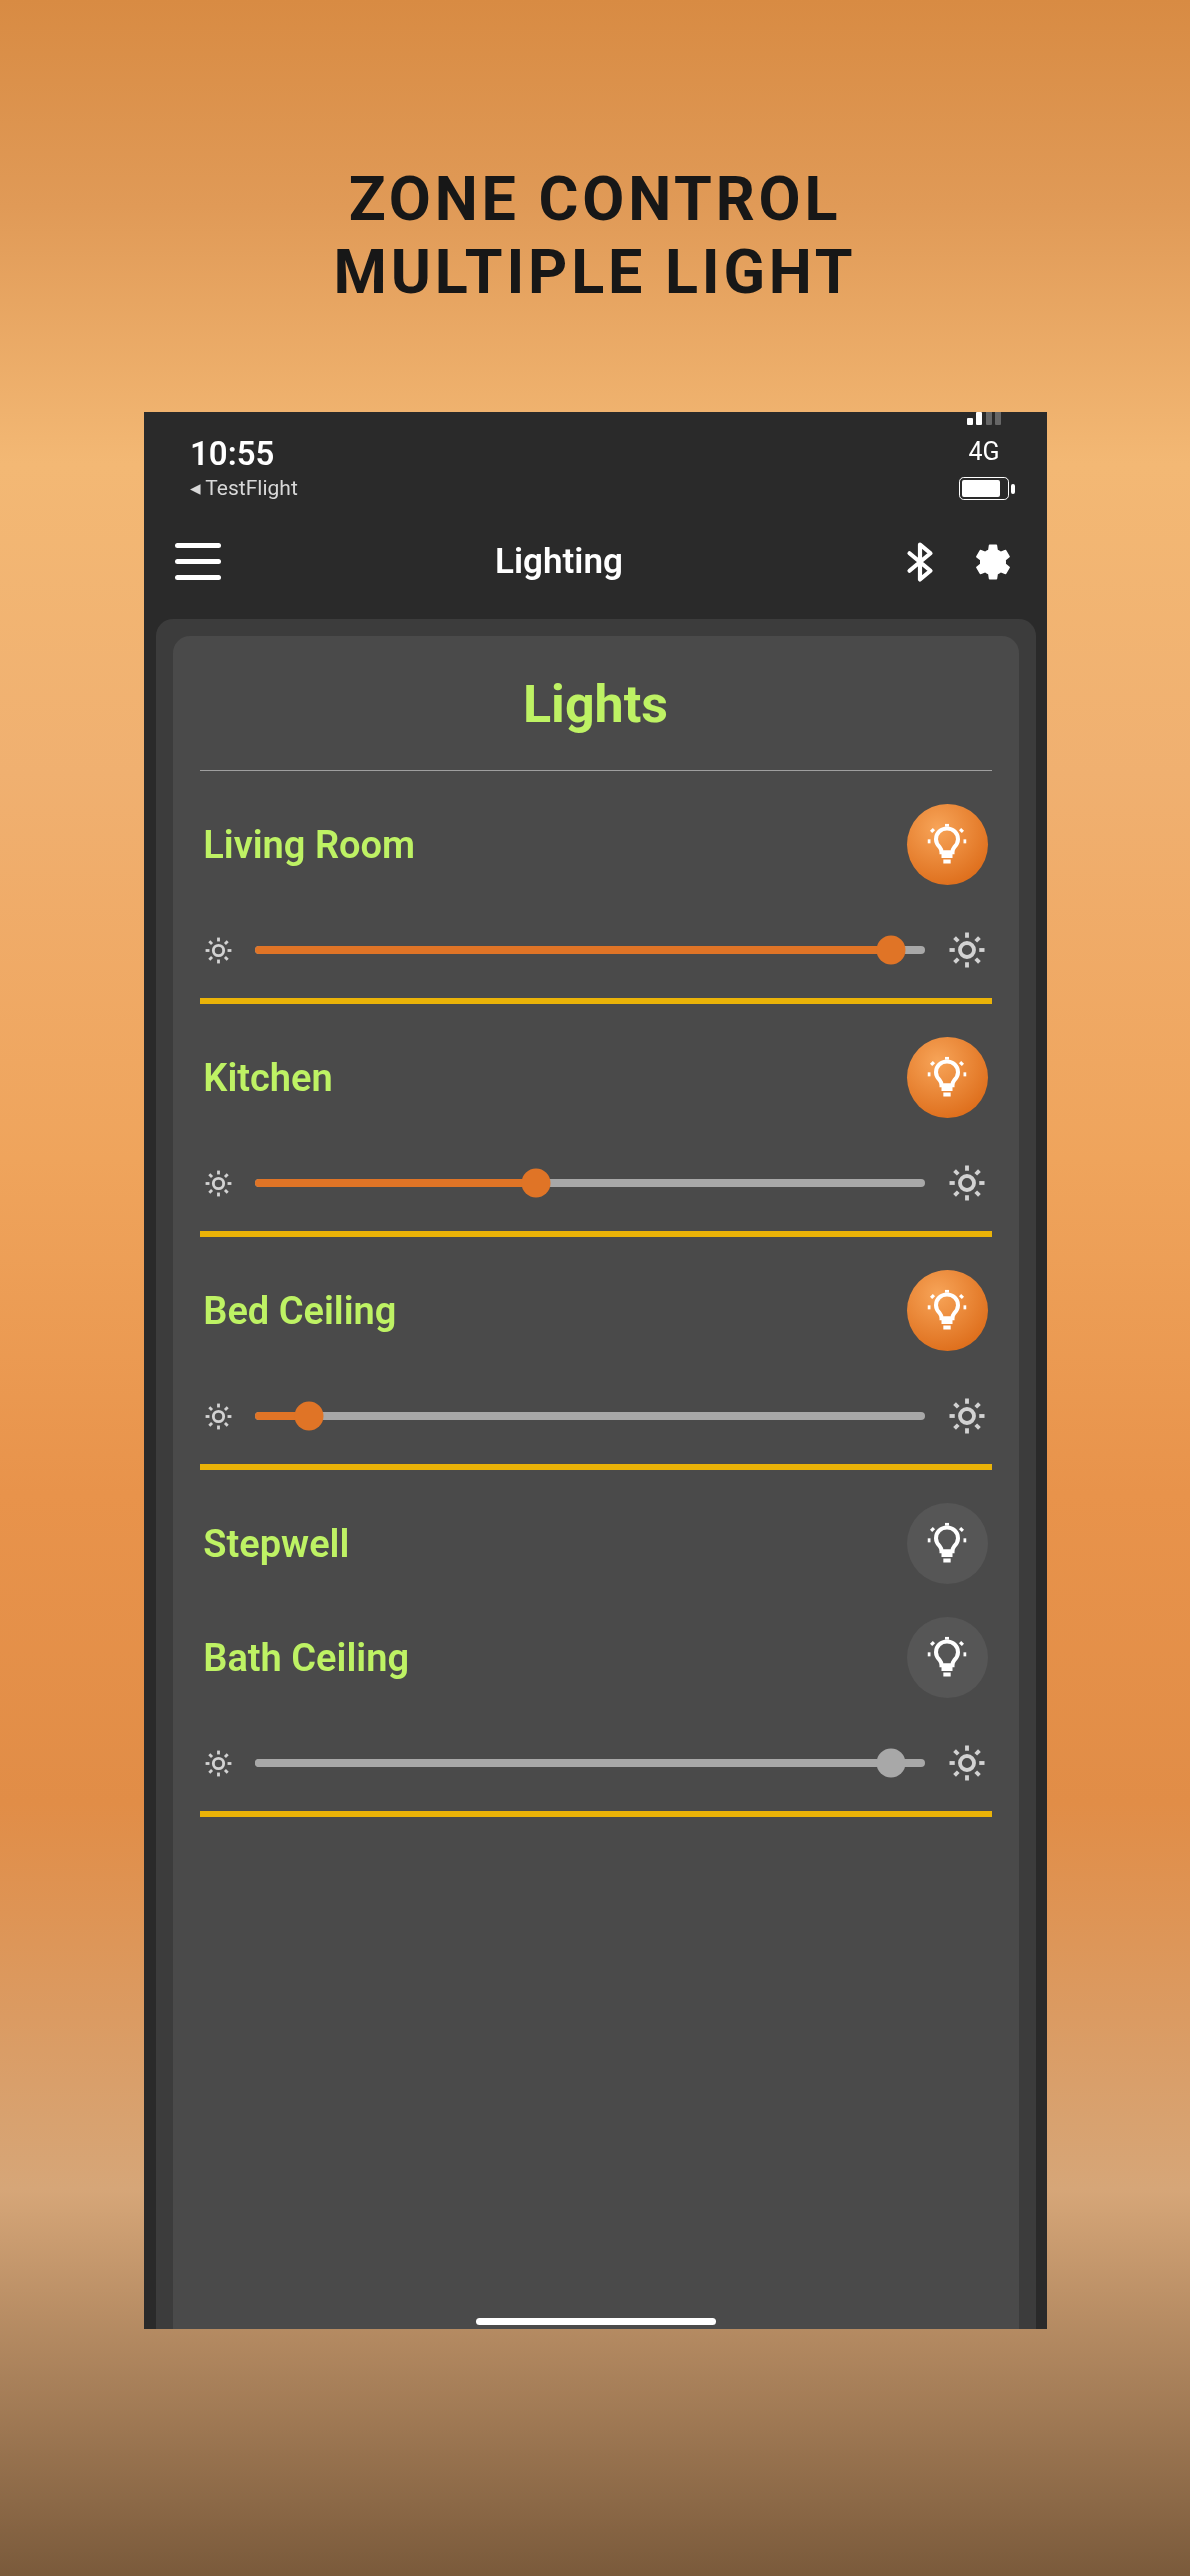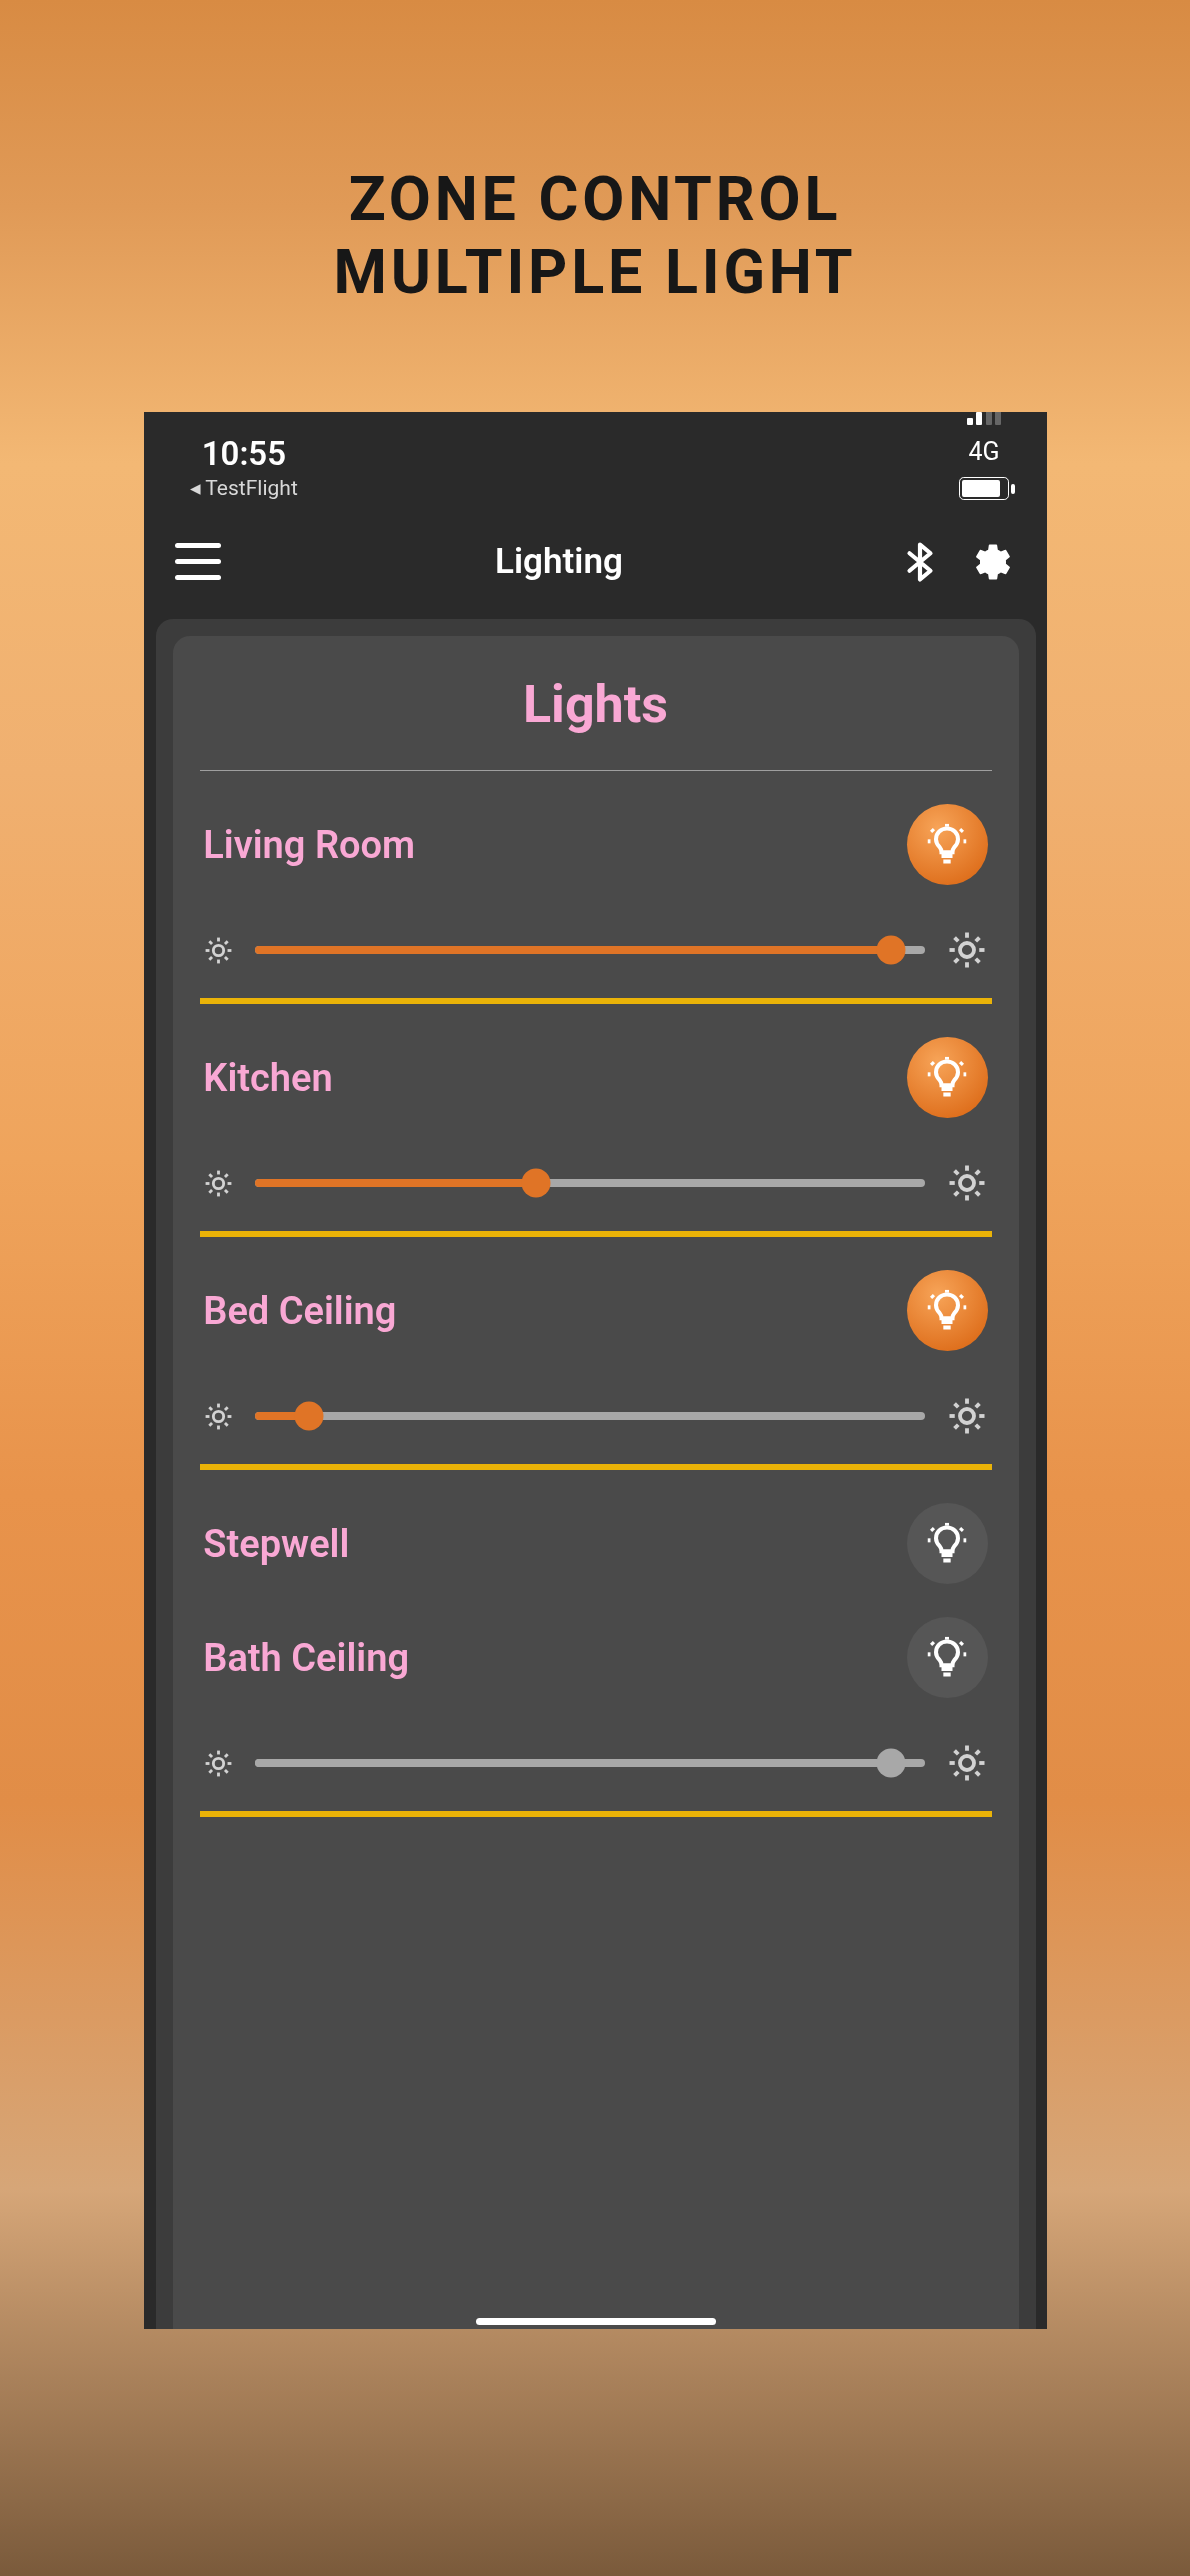--- a/index.html
+++ b/index.html
@@ -38,21 +38,21 @@
 
   
   .status-bar {
     height: 92px;
     display: flex;
     align-items: flex-end;
     justify-content: space-between;
     padding: 0 38px 3.8px 46px;
     color: #fff;
   }
-  .status-bar .left-group { display:flex; flex-direction:column;text-align:center; }
+  .status-bar .left-group { display:flex; flex-direction:column; }
   .status-time { font-size: 33px; font-weight: 600; line-height:1; }
   .status-back { font-size: 21px; font-weight:400; color:#d8d8d8; margin-top:5.8px; }
   .status-right { display:flex; align-items:center; gap:11.5px; font-size:27px;flex-direction:column; }
   .sig-bars { display:flex; align-items:flex-end; gap:3.8px; }
   .sig-bars span { width:5.8px; background:#fff; display:block; border-radius:1px; }
   .sig-bars span:nth-child(1){height:7.7px;}
   .sig-bars span:nth-child(2){height:13.4px;}
   .sig-bars span:nth-child(3){height:19px; background:#666;}
   .sig-bars span:nth-child(4){height:25px; background:#666;}
   .net-label { font-size:25px; letter-spacing:0; }
@@ -72,21 +72,21 @@
   }
   .hamburger { width:46px; height:38px; display:flex; flex-direction:column; justify-content:space-between; cursor:pointer;}
   .hamburger span { height:5.8px; background:#fff; border-radius:2.9px; display:block; }
   .header-title { font-size: 35px; font-weight:600; }
   .header-right { display:flex; align-items:center; gap:27px; }
   .icon-btn { width:46px; height:46px; display:flex; align-items:center; justify-content:center; cursor:pointer; }
   .icon-btn svg { width:42px; height:42px; fill:#fff; }
 
   
   .content-frame { margin:0 11.5px; background:#3c3c3c; border-radius:17px 17px 0 0; padding:17px 17px 0 17px; height:calc(100% - 207px); }
-  .panel { background:#4a4a4a; border-radius:17px 17px 0 0; height:100%; padding: 38px 27px 0 27px; overflow:hidden; color:#f9a8d4; }
+  .panel { background:#4a4a4a; border-radius:17px 17px 0 0; height:100%; padding: 38px 27px 0 27px; overflow:hidden; color:#bef264; }
   .panel-title { font-size:52px; font-weight:700; text-align:center; margin-bottom:35px; }
   .divider { border:none; border-top:1px solid #b4b4b4; margin:0; opacity:0.8;}
 
   
   .zone { padding: 33px 0 27px 0; border-bottom:6px solid #eab308; }
   .zone-head { display:flex; align-items:center; justify-content:space-between; padding:0 3.8px; }
   .zone-name { font-size:38px; font-weight:600; }
   .bulb-btn {
     width:81px; height:81px; border-radius:50%;
     display:flex; align-items:center; justify-content:center;

